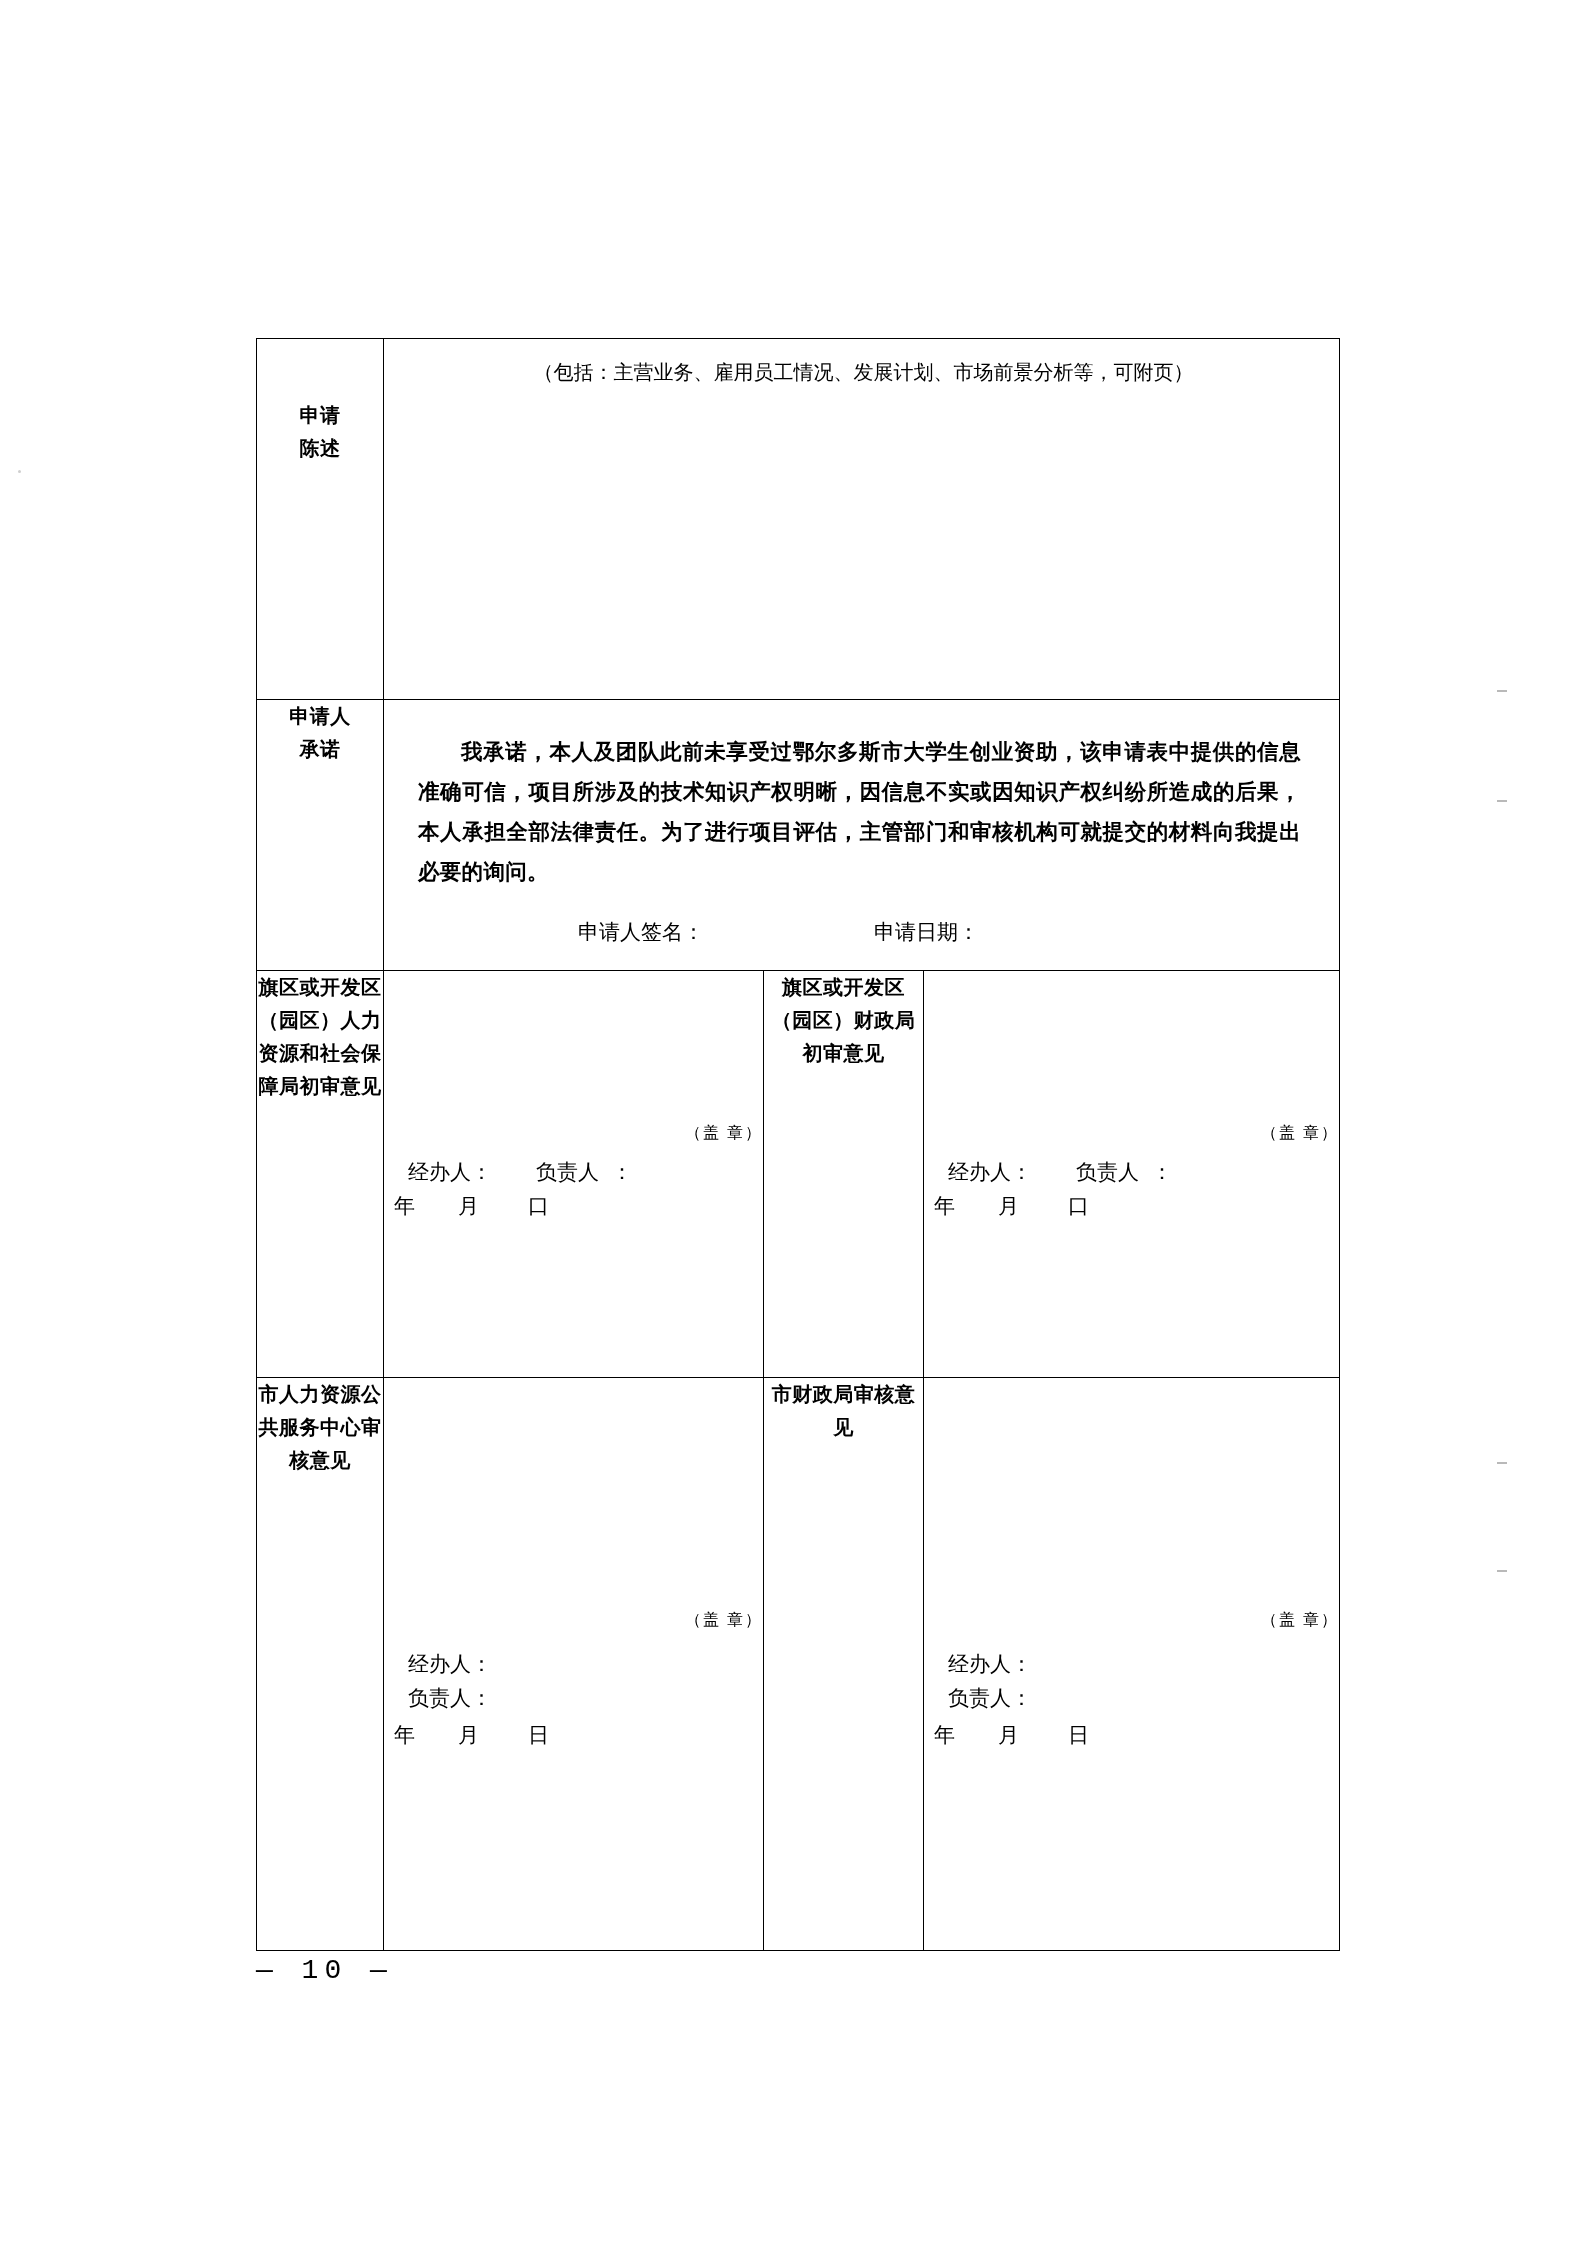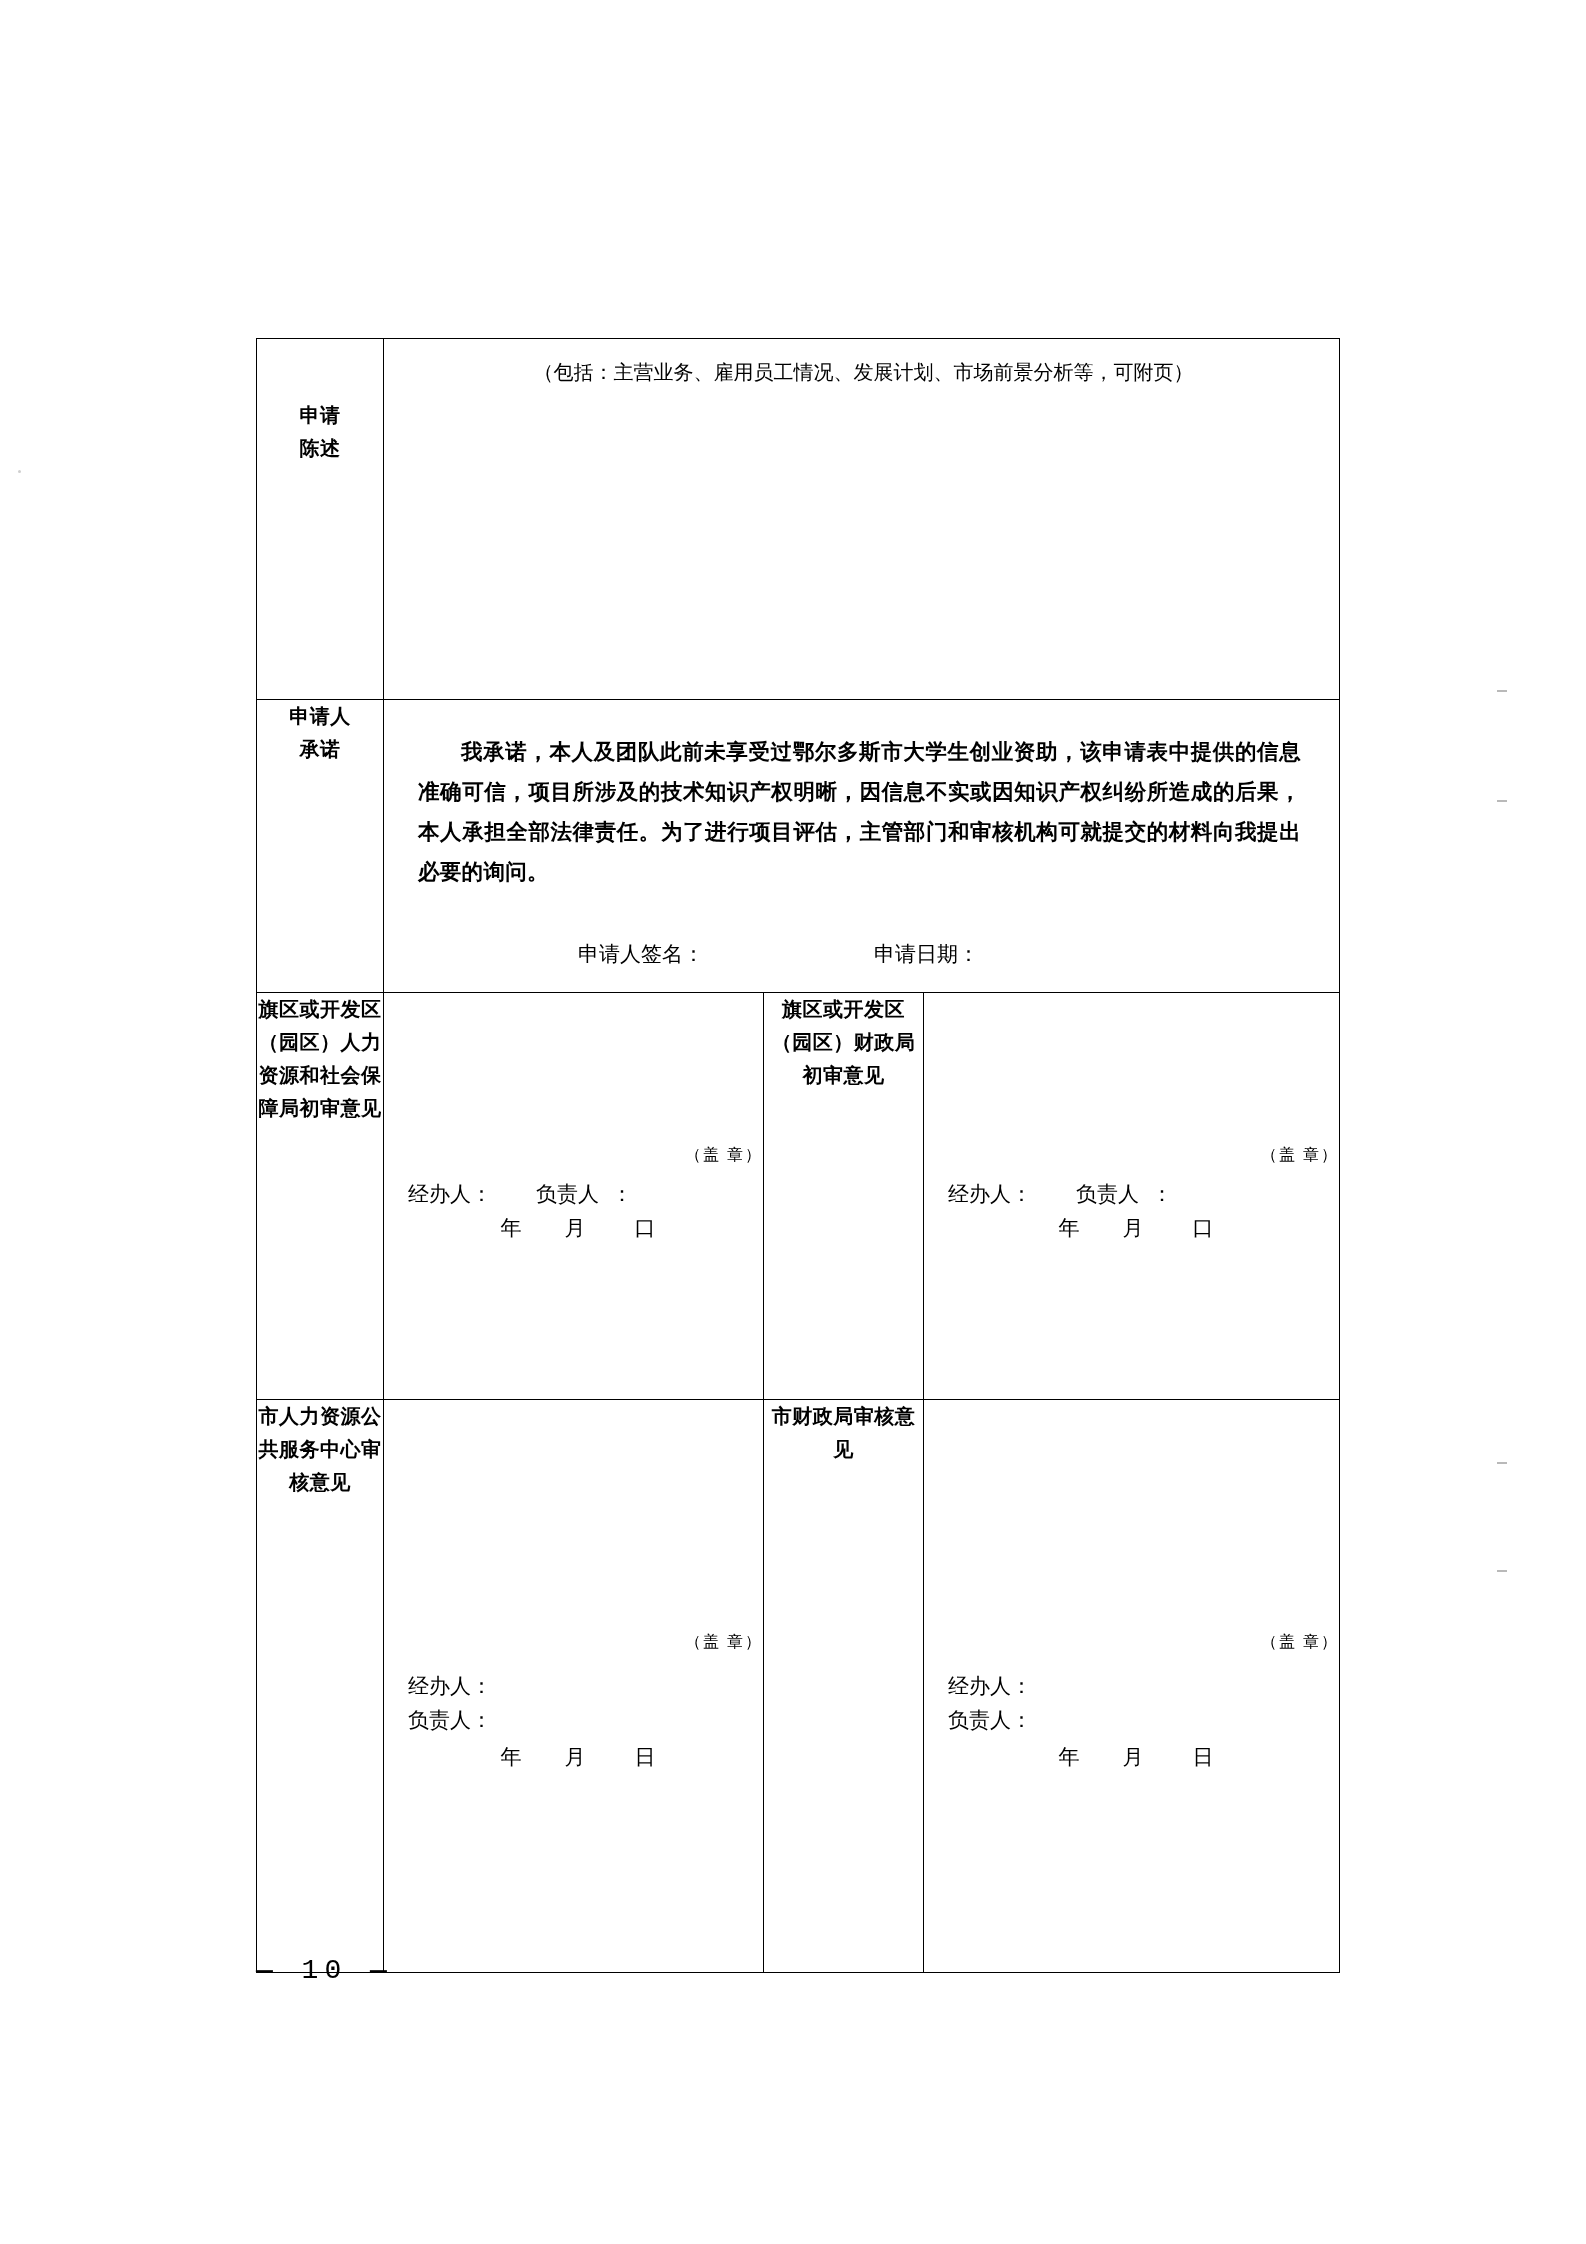--- a/index.html
+++ b/index.html
@@ -70,21 +70,21 @@
     margin: 8px;
     font-size: 21.5px;
     line-height: 40px;
     text-align: justify;
     text-indent: 2em;
     font-family: "DejaVu Sans", "Liberation Sans", sans-serif;
     font-weight: 600;
     letter-spacing: 0.3px;
   }
   .sign-row {
-    margin-top: 48px;
+    margin-top: 26px;
     margin-bottom: 14px;
     display: flex;
     font-size: 21px;
     font-family: "Liberation Serif", serif;
   }
   .sign-row .s1 { margin-left: 168px; }
   .sign-row .s2 { margin-left: 170px; }
   .review-inner {
     position: relative;
     min-height: 244px;
@@ -100,21 +100,20 @@
   .handler-line {
     font-size: 21px;
     padding-left: 24px;
     margin-top: 14px;
     white-space: nowrap;
     font-family: Liberation Mono, monospace;
   }
   .handler-line .gap { display: inline-block; width: 44px; }
   .date-line {
     font-size: 21px;
-    text-align: center;
     margin-top: 6px;
     letter-spacing: 1px;
     padding-left: 10px;
   }
   .date-line span { display: inline-block; }
   .date-line .y { margin-right: 42px; }
   .date-line .m { margin-right: 48px; }
 
   .handler-stack {
     font-size: 21px;

